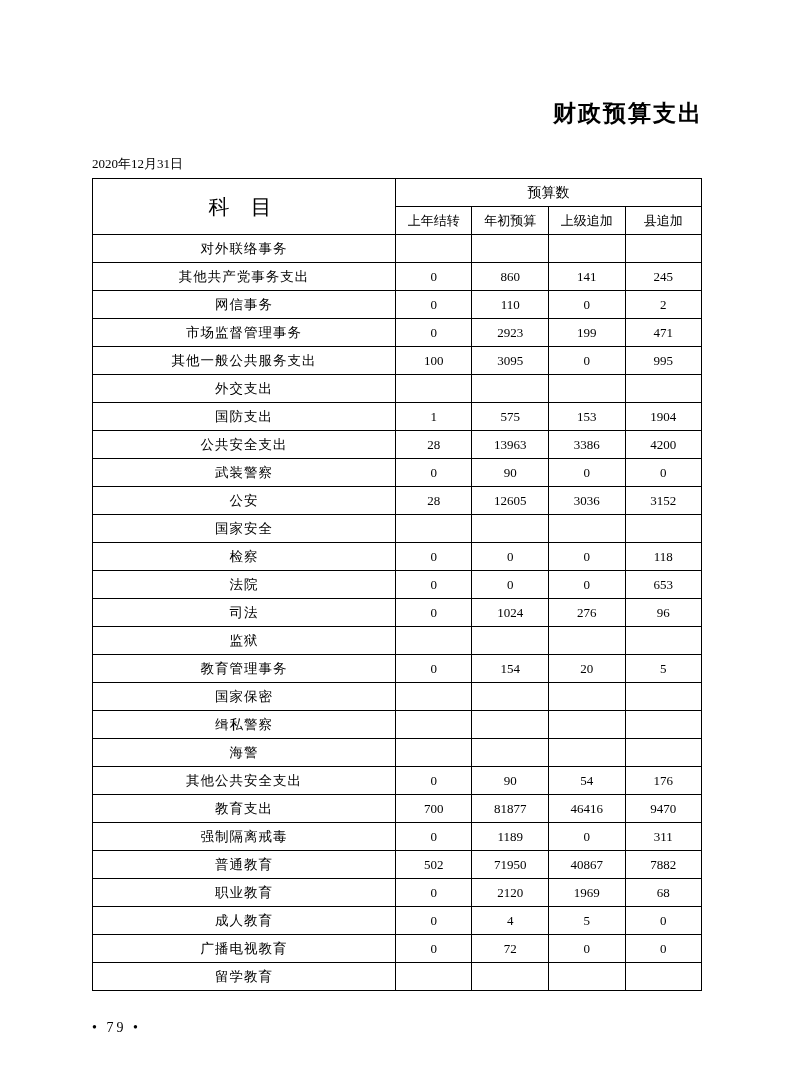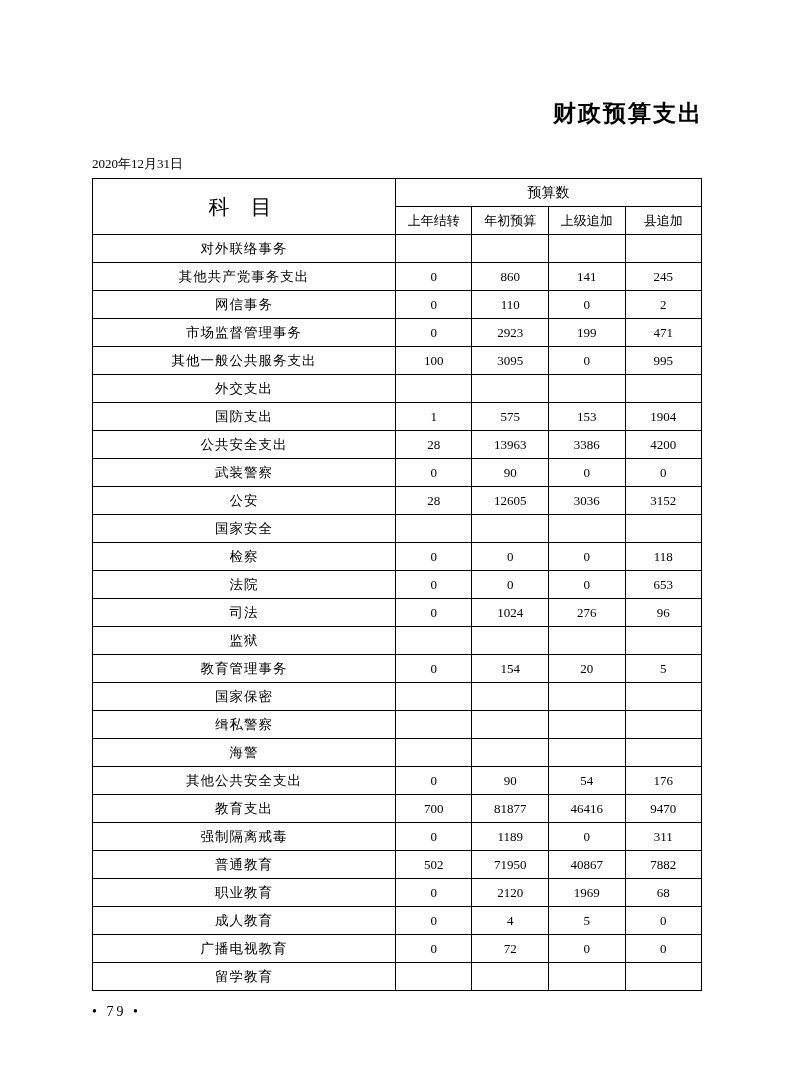--- a/index.html
+++ b/index.html
@@ -74,21 +74,21 @@
     font-size: 13.5px;
     letter-spacing: 1px;
     margin-left: 12px;
   }
   td.num {
     font-size: 13px;
     width: 76px;
   }
   .page-footer {
     position: absolute;
-    bottom: 38px;
+    bottom: 22px;
     left: 92px;
     font-size: 14px;
     letter-spacing: 3px;
   }
 </style>
 </head>
 <body>
 
 <div class="page">
 

